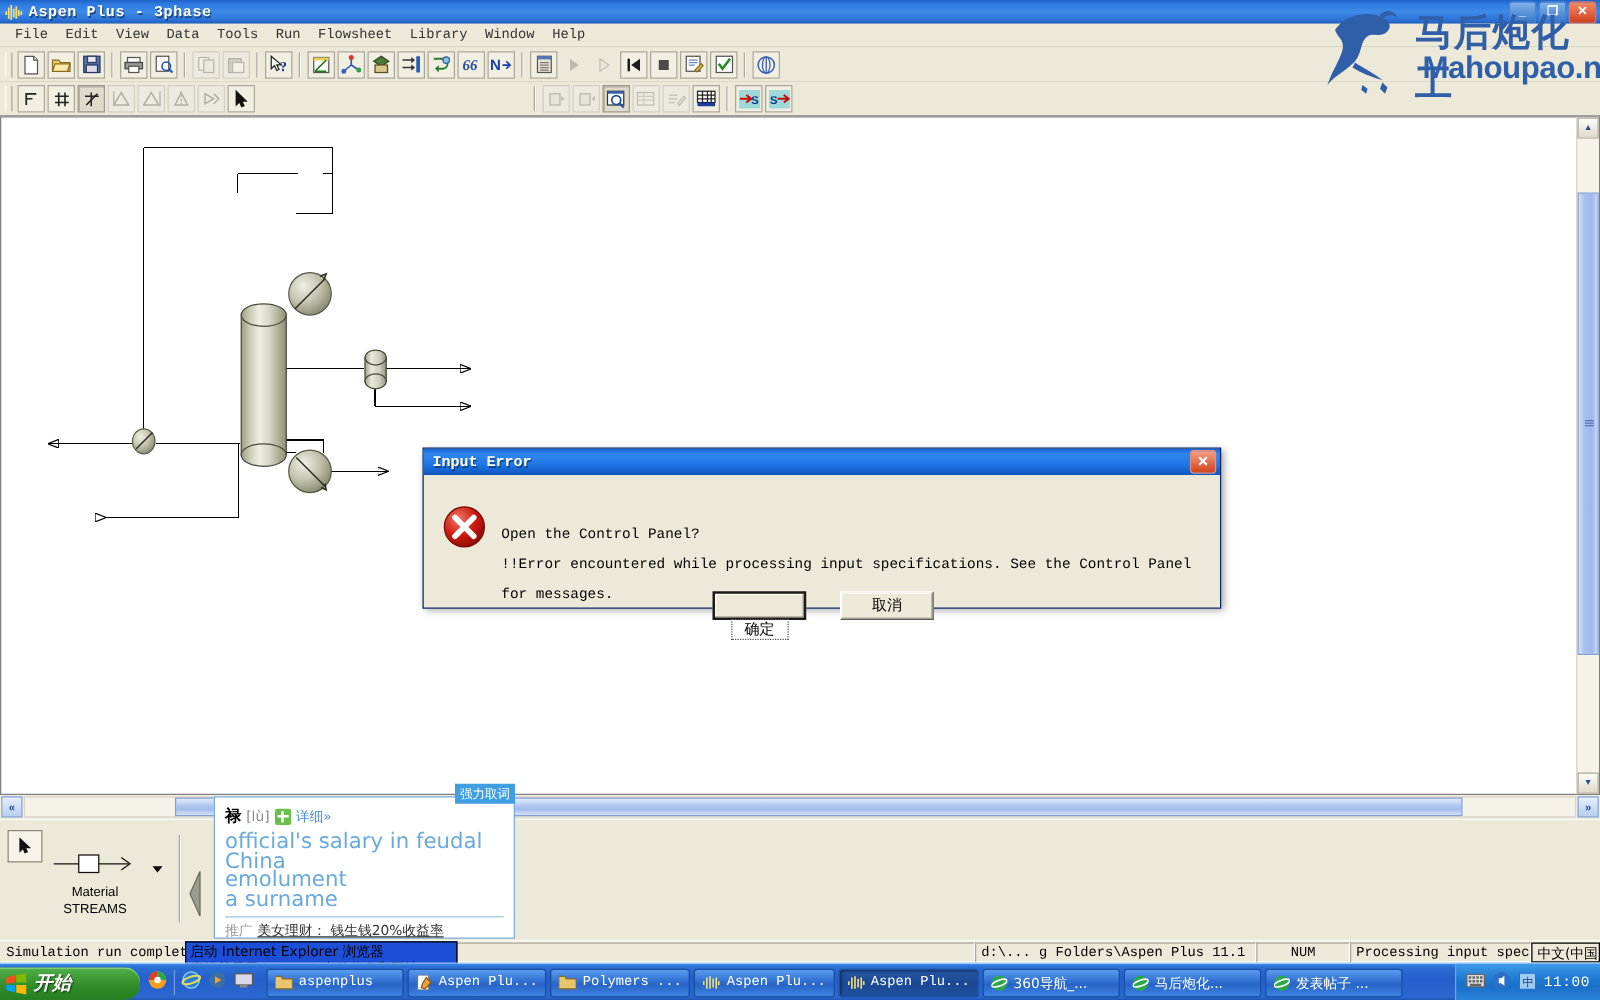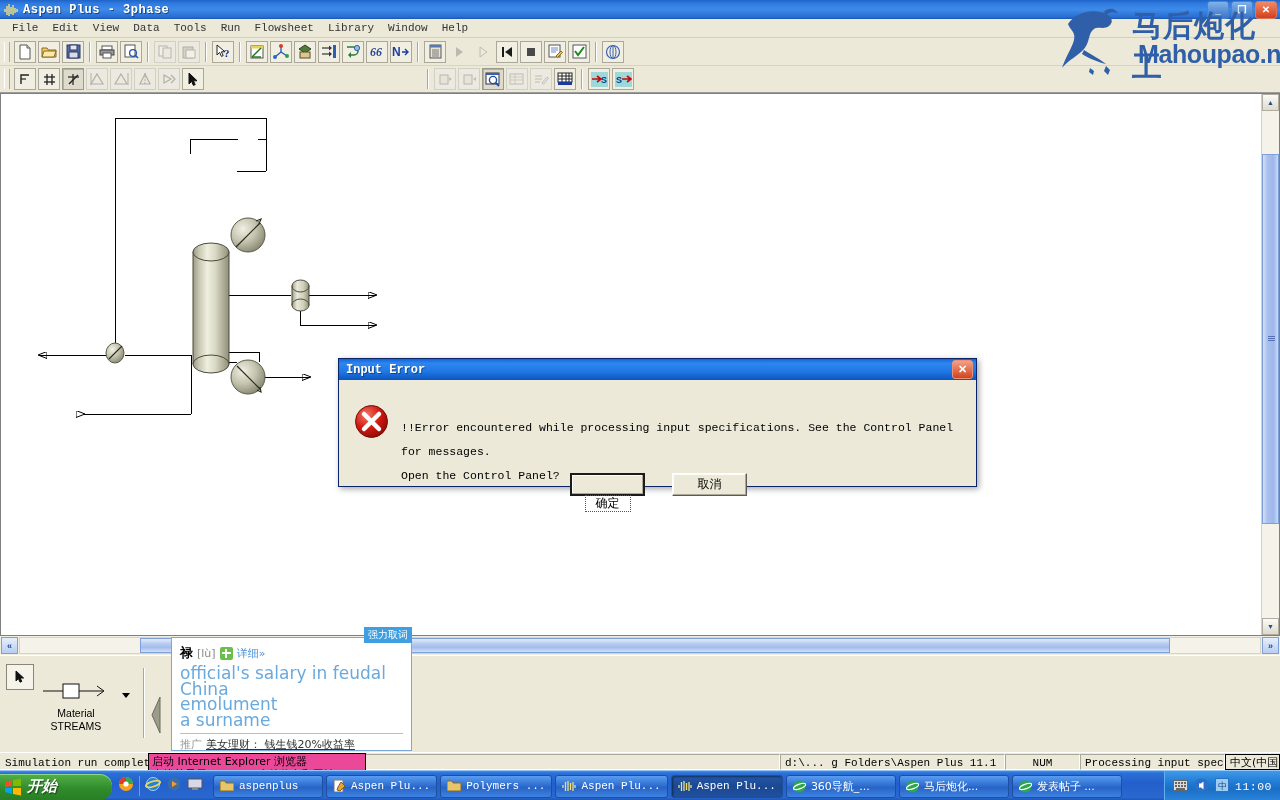--- a/index.html
+++ b/index.html
@@ -243,21 +243,21 @@
   .dict-defs{padding:2px 8px 0 8px;}
   .dict-defs div{font-size:17px;color:#6aa9dd;line-height:15.5px;}
   .dict-rule{height:1px;background:#9fc6e8;margin:5px 8px 3px 8px;}
   .dict-ad{padding:0 8px;font-size:11px;color:#555;display:flex;gap:4px;align-items:baseline;}
   .dict-ad .label{color:#999;}
   .dict-ad .link{color:#333;text-decoration:underline;}
 
   
   .ietip{
     position:absolute;left:148px;top:753px;width:218px;height:28px;
-    background:#ec4899;border:1px solid #000;box-sizing:border-box;
+    background:#1d4ed8;border:1px solid #000;box-sizing:border-box;
     font-family:"DejaVu Sans",sans-serif;font-size:11px;color:#000;
     padding:1px 3px;line-height:13px;
   }
 
   
   .watermark{position:absolute;right:4px;top:0px;width:222px;height:80px;pointer-events:none;}
   .wm-cn{
     position:absolute;left:78px;top:6px;font-family:"DejaVu Sans",sans-serif;
     font-size:30px;font-weight:bold;color:#2f5fa8;letter-spacing:1px;
   }
@@ -831,22 +831,22 @@
             <stop offset="0%" stop-color="#f07a6a"></stop>
                 <stop offset="55%" stop-color="#d01b10"></stop>
                 <stop offset="100%" stop-color="#8e0b06"></stop>
           </radialGradient>
             </defs>
           <circle cx="17.5" cy="17.5" r="16" fill="url(#errg)" stroke="#7a0a05"></circle>
           <path d="M10 10 L25 25 M25 10 L10 25" stroke="#fff" stroke-width="4.5" stroke-linecap="round"></path>
         </svg>
       </div>
       <div class="dlg-msg">
+        <div>Open the Control Panel?</div>
         <div>!!Error encountered while processing input specifications.  See the Control Panel for messages.</div>
-        <div>Open the Control Panel?</div>
       </div>
       <div class="dlg-buttons">
         <div class="dbtn default">
           <span class="inner">确定</span>
         </div>
         <div class="dbtn">
           <span>取消</span>
         </div>
       </div>
     </div>

